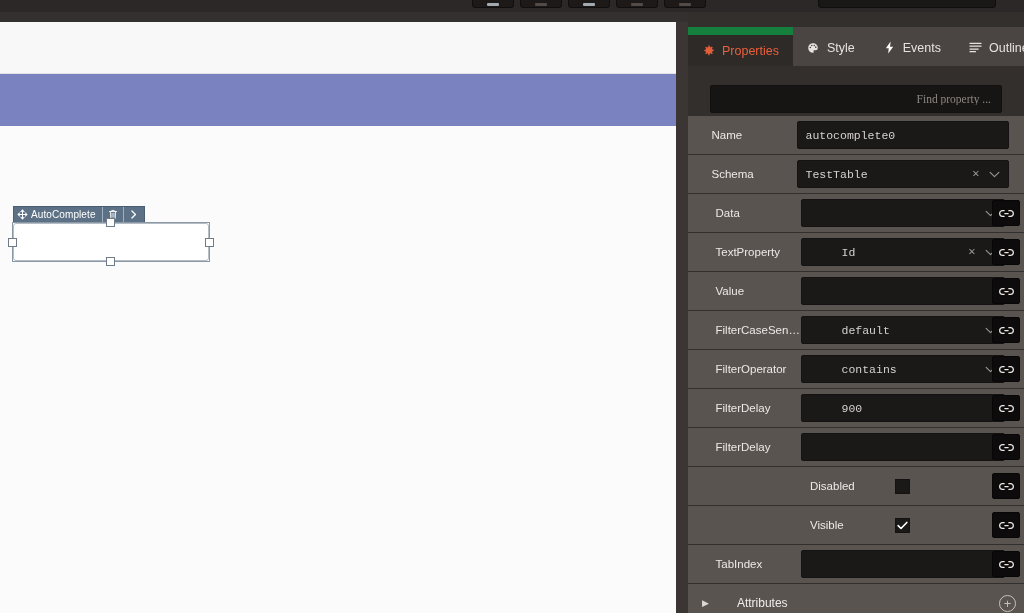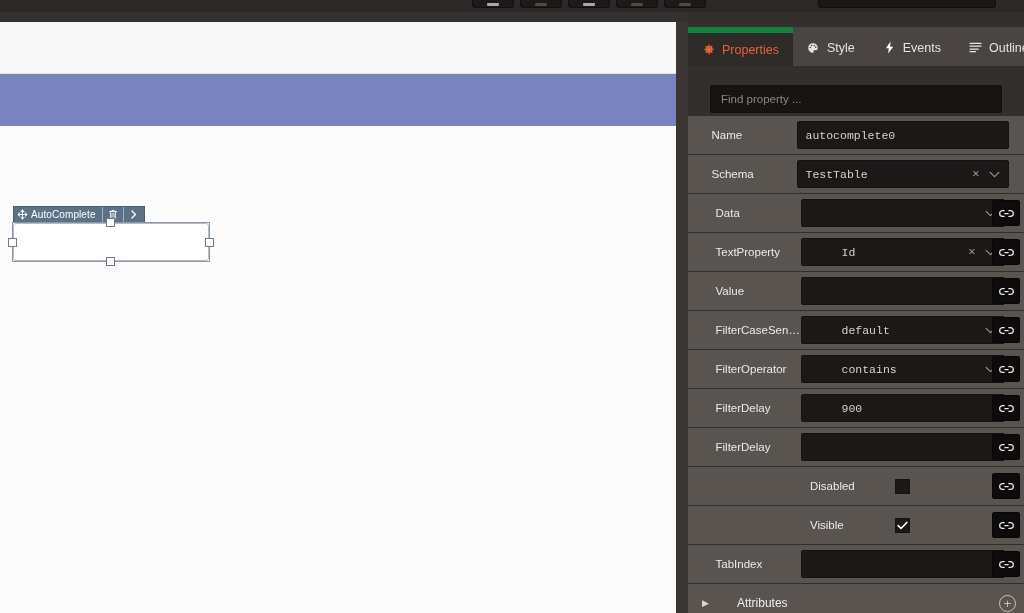--- a/index.html
+++ b/index.html
@@ -222,21 +222,21 @@
     padding: 0 14px;
     font-size: 12.5px;
     color: #e6e2df;
     box-sizing: border-box;
     border-top: 2px solid transparent;
     white-space: nowrap;
   }
   .tab.active {
     background: #2e2a28;
     color: #e8603c;
-    border-top: 6px solid #15803d;
+    border-top: 8px solid #15803d;
   }
   .tab .ticon {
     display: flex; align-items: center; justify-content: center;
     width: 13px; height: 13px;
   }
   .tab.active .ticon { color: #e8603c; }
 
   
   .search-row {
     position: absolute;
@@ -246,24 +246,25 @@
   }
   .search-input {
     position: absolute;
     left: 22px; top: 19px;
     width: 292px; height: 28px;
     background: #171514;
     border: 1px solid #121010;
     border-radius: 2px;
     box-sizing: border-box;
     color: #cfcac6;
-    font-family: Liberation Sans, sans-serif;
+    font-family: Liberation Serif, serif;
     font-size: 11.5px;
     padding: 0 10px;
     outline: none;
+    text-align: right;
   }
   .search-input::placeholder { color: #8d8782; }
 
   
   .rows {
     position: absolute;
     left: 0; top: 104px;
     width: 336px;
   }
   .prow {

